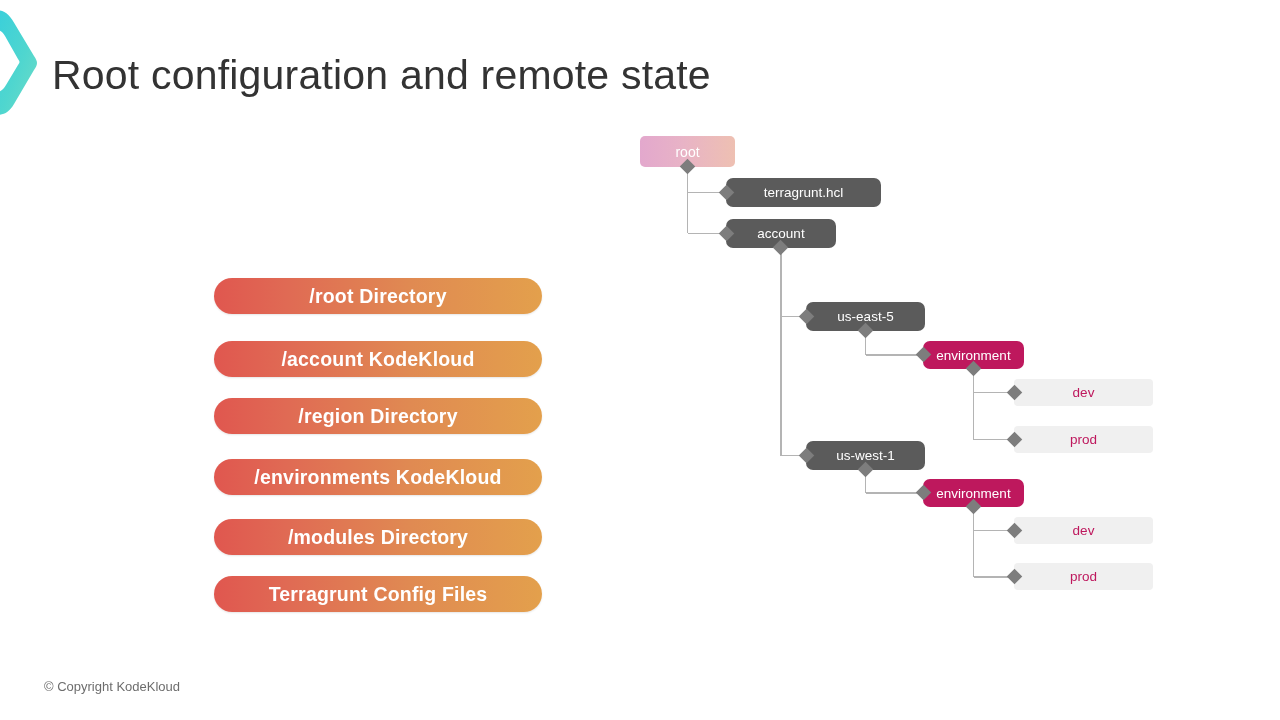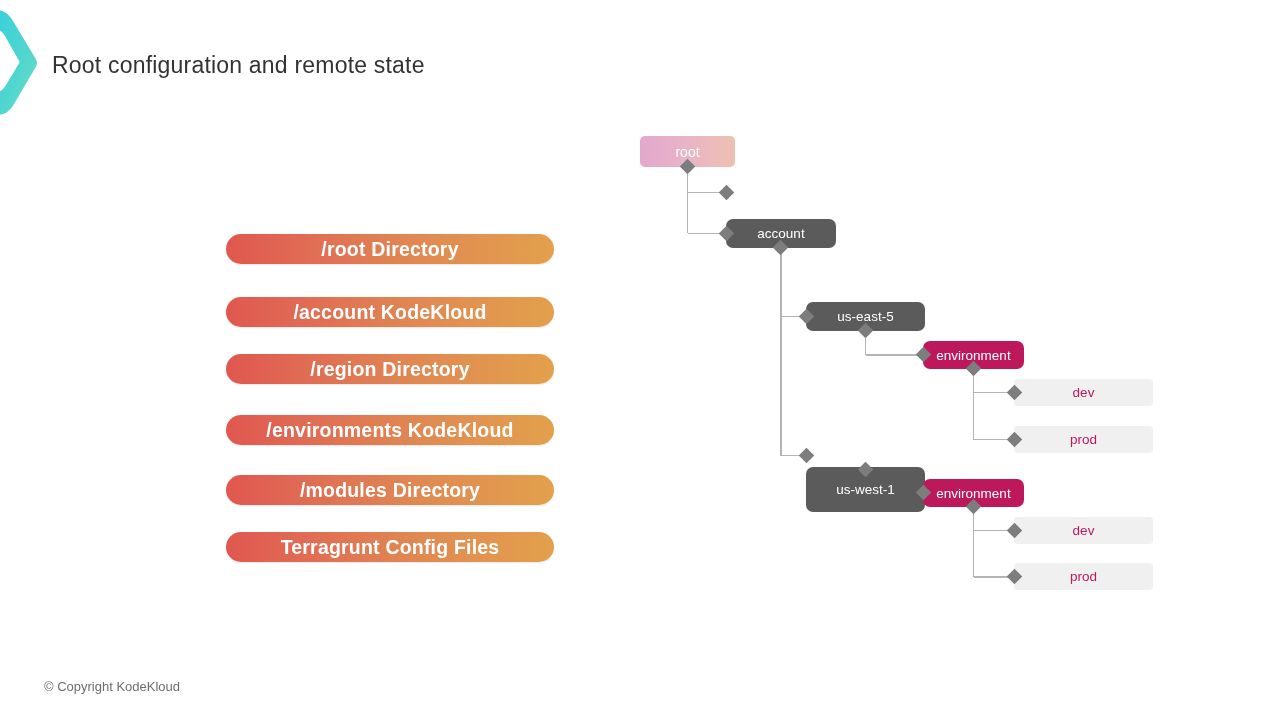--- a/index.html
+++ b/index.html
@@ -22,45 +22,46 @@
     top: 8px;
     width: 44px;
     height: 108px;
   }
 
   
   #page-title {
     position: absolute;
     left: 52px;
     top: 52px;
-    font-size: 23px;
+    font-size: 41px;
     font-weight: 400;
     color: #333333;
     letter-spacing: 0.2px;
     white-space: nowrap;
   }
 
   
   #pill-list {
     position: absolute;
     left: 214px;
     top: 234px;
     width: 328px;
   }
   .pill {
     position: absolute;
-    left: 12px;
+    left: 0;
     width: 328px;
-    height: 30px;
+    height: 36px;
     border-radius: 21px;
     background: linear-gradient(to right, #e0574f 0%, #e06a54 22%, #e08a52 60%, #e3a04c 100%);
     display: flex;
     align-items: center;
     justify-content: center;
     box-shadow: 0 1px 2px rgba(0,0,0,0.10);
+    margin-top: 44px;
   }
   .pill-label {
     color: #ffffff;
     font-size: 19.5px;
     font-weight: bold;
     letter-spacing: 0.2px;
     white-space: nowrap;
   }
 
   
@@ -194,20 +195,23 @@
       <path d="M973.5 530.5 L1014 530.5"></path>
       <path d="M973.5 577 L1014 577"></path>
     </g>
   </svg>
 
   <div class="node root" style="left:640px; top:136px; width:95px; height:31px;">
     <span class="node-label">root</span>
   </div>
   <div class="diamond" style="left:682px; top:161px;"></div>
 
+  <div class="node dark" style="left:726px; top:178px; width:155px; height:29px;">
+    <span class="node-label">terragrunt.hcl</span>
+  </div>
   <div class="diamond" style="left:721px; top:187px;"></div>
 
   <div class="node dark" style="left:726px; top:219px; width:110px; height:29px;">
     <span class="node-label">account</span>
   </div>
   <div class="diamond" style="left:721px; top:228px;"></div>
   <div class="diamond" style="left:775px; top:242px;"></div>
 
   <div class="node dark" style="left:806px; top:302px; width:119px; height:29px;">
     <span class="node-label">us-east-5</span>
@@ -224,21 +228,21 @@
   <div class="node light" style="left:1014px; top:379px; width:139px; height:27px;">
     <span class="node-label">dev</span>
   </div>
   <div class="diamond" style="left:1009px; top:387px;"></div>
 
   <div class="node light" style="left:1014px; top:426px; width:139px; height:27px;">
     <span class="node-label">prod</span>
   </div>
   <div class="diamond" style="left:1009px; top:434px;"></div>
 
-  <div class="node dark" style="left:806px; top:467px; width:119px; height:45px;">
+  <div class="node dark" style="left:806px; top:441px; width:119px; height:29px;">
     <span class="node-label">us-west-1</span>
   </div>
   <div class="diamond" style="left:801px; top:450px;"></div>
   <div class="diamond" style="left:860px; top:464px;"></div>
 
   <div class="node mid" style="left:923px; top:479px; width:101px; height:28px;">
     <span class="node-label">environment</span>
   </div>
   <div class="diamond" style="left:918px; top:487px;"></div>
   <div class="diamond" style="left:968px; top:501px;"></div>

